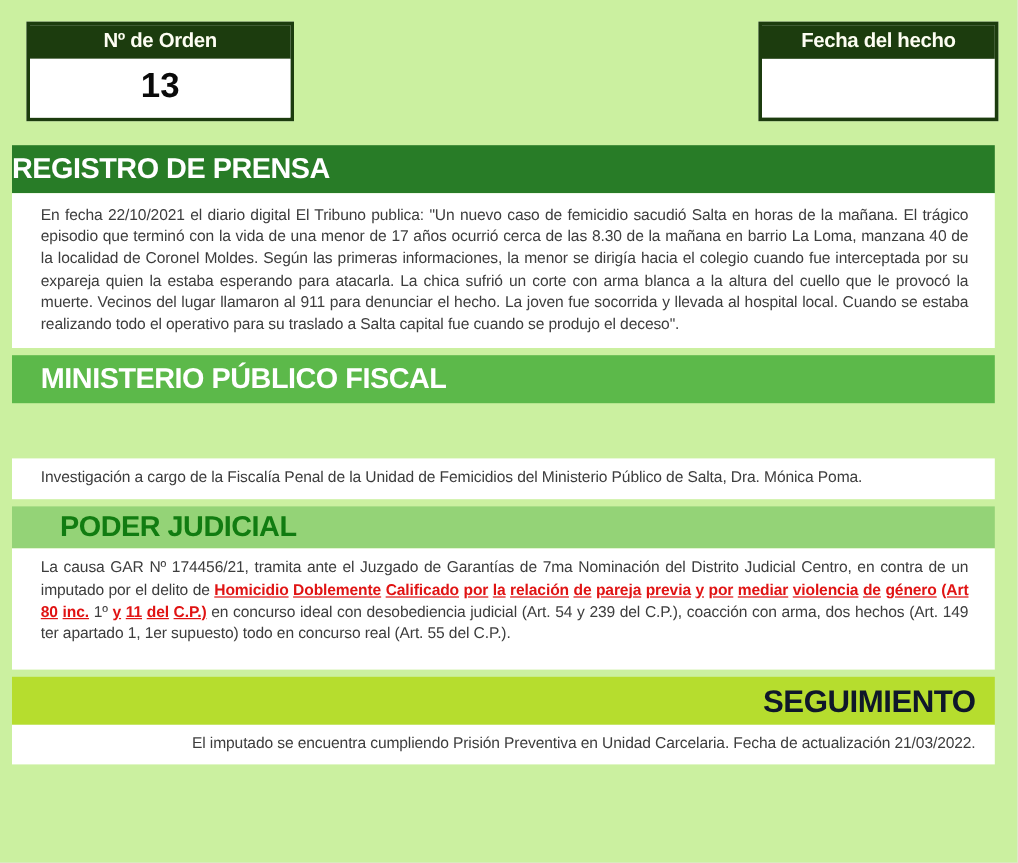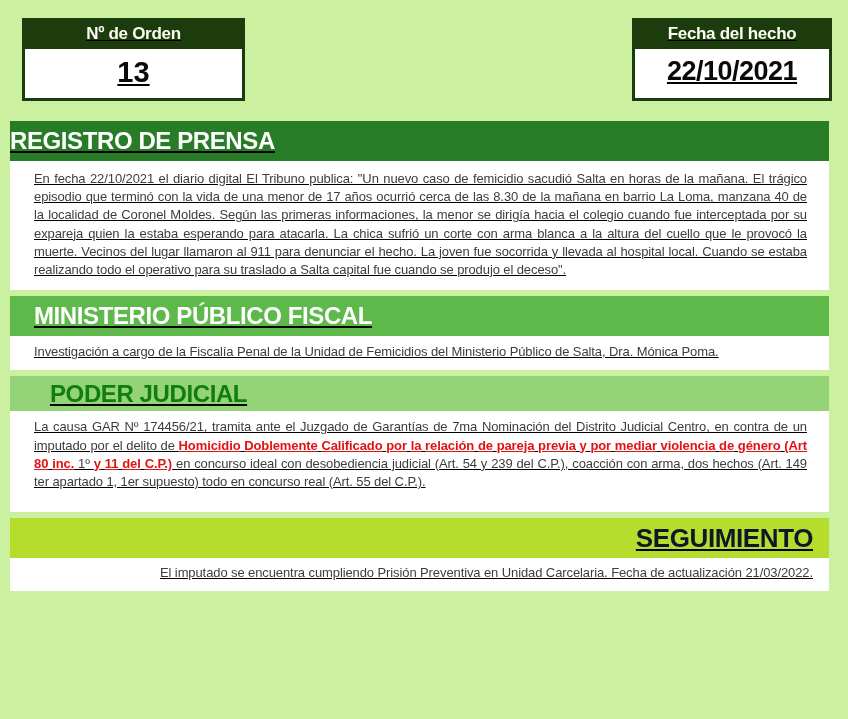--- a/index.html
+++ b/index.html
@@ -15,21 +15,20 @@
   }
   * { box-sizing: border-box; margin: 0; padding: 0; }
   html, body { background: #e8e8e8; }
   body { font-family: "Liberation Sans", "DejaVu Sans", sans-serif; }
   .canvas {
     width: 848px; height: 719px;
     background: var(--page-bg);
     overflow: hidden;
     position: relative;
     margin: 0 auto;
-    text-decoration: underline;
   }
   
   .top-row {
     display: flex;
     justify-content: space-between;
     padding: 18px 16px 0 22px;
   }
   .info-box {
     border: 3px solid var(--dark-green);
     background: #ffffff;
@@ -96,42 +95,41 @@
     padding-right: 16px;
   }
   .block {
     background: #ffffff;
     color: var(--body-text);
     font-size: 13px;
     line-height: 1.4;
     letter-spacing: -0.1px;
   }
   .block.press-body    { padding: 9px 22px 11px 24px; text-align: justify; }
-  .block.fiscal-body   { padding: 7px 36px 9px 24px;  text-align: justify; }
+  .block.fiscal-body   { padding: 7px 36px 9px 24px;  text-align: justify; margin-top: 46px; }
   .block.judicial-body { padding: 7px 22px 21px 24px;  text-align: justify; }
   .block.seguimiento-body { padding: 6px 16px 9px 24px; text-align: right; }
   .red-word {
     color: var(--highlight-red);
     font-weight: bold;
     text-decoration: underline;
   }
 </style>
 </head>
 <body>
 
 <div class="canvas">
 
   <div class="top-row">
     <div class="info-box order">
       <div class="box-header">Nº de Orden</div>
       <div class="box-value">13</div>
     </div>
     <div class="info-box date">
       <div class="box-header">Fecha del hecho</div>
-      <div class="box-value">22/10/2021</div>
     </div>
   </div>
 
   <div class="sections">
 
     <div class="section">
       <div class="banner press">
         <span>REGISTRO DE PRENSA</span>
       </div>
       <div class="block press-body">En fecha 22/10/2021 el diario digital El Tribuno publica: "Un nuevo caso de femicidio sacudió Salta en horas de la mañana. El trágico episodio que terminó con la vida de una menor de 17 años ocurrió cerca de las 8.30 de la mañana en barrio La Loma, manzana 40 de la localidad de Coronel Moldes. Según las primeras informaciones, la menor se dirigía hacia el colegio cuando fue interceptada por su expareja quien la estaba esperando para atacarla. La chica sufrió un corte con arma blanca a la altura del cuello que le provocó la muerte. Vecinos del lugar llamaron al 911 para denunciar el hecho. La joven fue socorrida y llevada al hospital local. Cuando se estaba realizando todo el operativo para su traslado a Salta capital fue cuando se produjo el deceso".</div>

